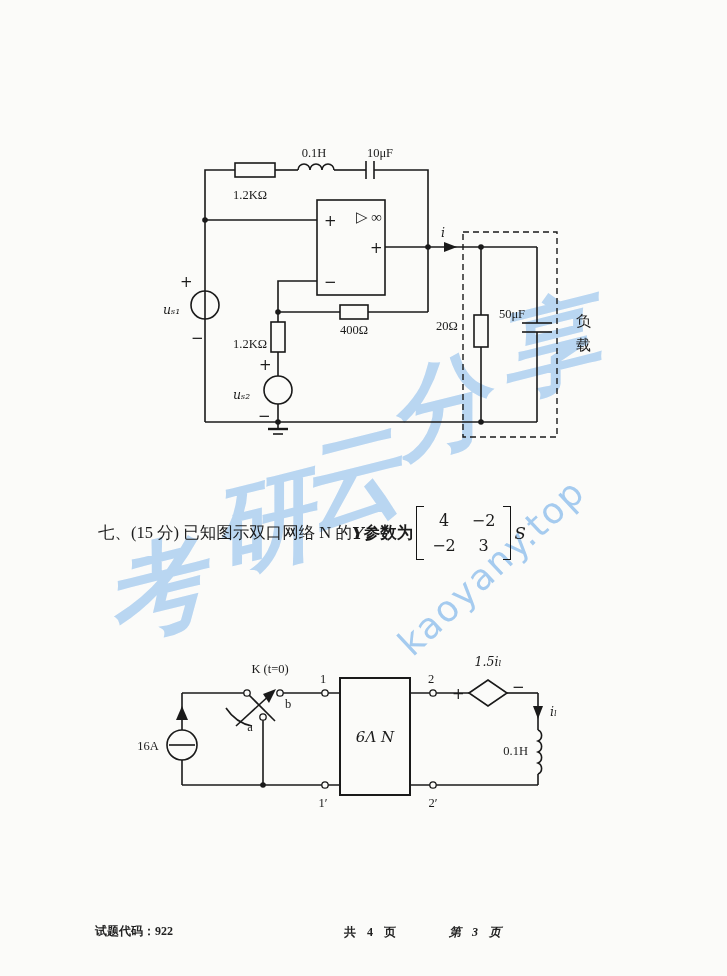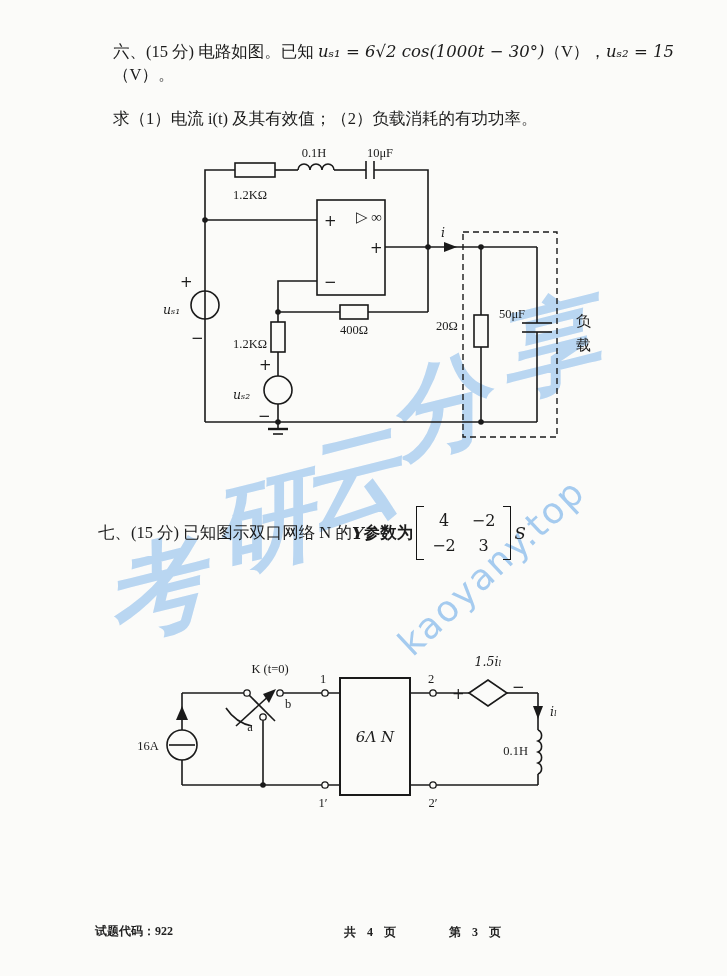--- a/index.html
+++ b/index.html
@@ -51,42 +51,34 @@
   svg .term{fill:#fbfbf9;stroke:#1a1a1a;stroke-width:1.3;}
   svg .ah{fill:#1a1a1a;stroke:none;}
   svg text{fill:#1b1b1b;font-family:"Liberation Serif",serif;font-size:12.5px;}
   svg text.cmath{font-family:"DejaVu Serif",serif;font-style:italic;}
   svg text.sign{font-size:15px;font-family:"DejaVu Sans",sans-serif;}
   svg text.big{font-size:15px;}
   
   .footer{position:absolute;z-index:2;font-size:12px;font-weight:bold;color:#222;}
   .f-left{left:95px;top:923px;}
   .f-center{left:344px;top:924px;letter-spacing:4px;}
-  .f-right{left:449px;top:924px;letter-spacing:4px;}
+  .f-right{left:449px;top:924px;letter-spacing:4px;font-style:italic;}
 </style>
 </head>
 <body>
 
 <div class="page">
 
   <div class="wm-char" style="left:105px;top:540px;">考</div>
   <div class="wm-char" style="left:213px;top:474px;">研</div>
   <div class="wm-char" style="left:300px;top:430px;">云</div>
   <div class="wm-char" style="left:388px;top:358px;">分</div>
   <div class="wm-char" style="left:497px;top:298px;">享</div>
   <div class="wm-site">kaoyany.top</div>
 
-  <div class="qblock q6">
-    <div class="l1">
-      <span>六、(15 分) 电路如图。已知 </span><span class="math">uₛ₁ = 6√2 cos(1000t − 30°)</span><span>（V），</span><span class="math">uₛ₂ = 15</span><span>（V）。</span>
-    </div>
-    <div class="l2">
-      <span>求（1）电流 i(t) 及其有效值；（2）负载消耗的有功功率。</span>
-    </div>
-  </div>
 
   <svg class="circuit c1" width="500" height="310" viewBox="0 0 500 310">
     <g>
 
       <polyline class="wire" points="75,80 75,30 105,30"></polyline>
       <line class="wire" x1="145" y1="30" x2="168" y2="30"></line>
       <line class="wire" x1="204" y1="30" x2="236" y2="30"></line>
       <polyline class="wire" points="244,30 298,30 298,172"></polyline>
 
       <line class="wire" x1="75" y1="80" x2="75" y2="282"></line>

